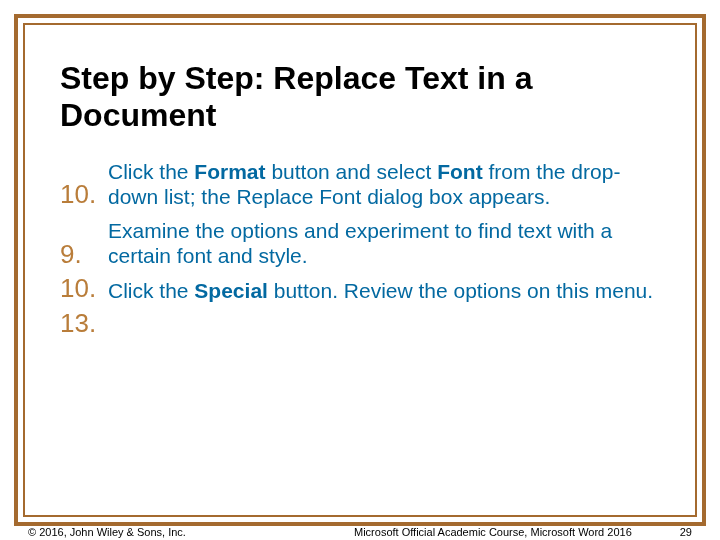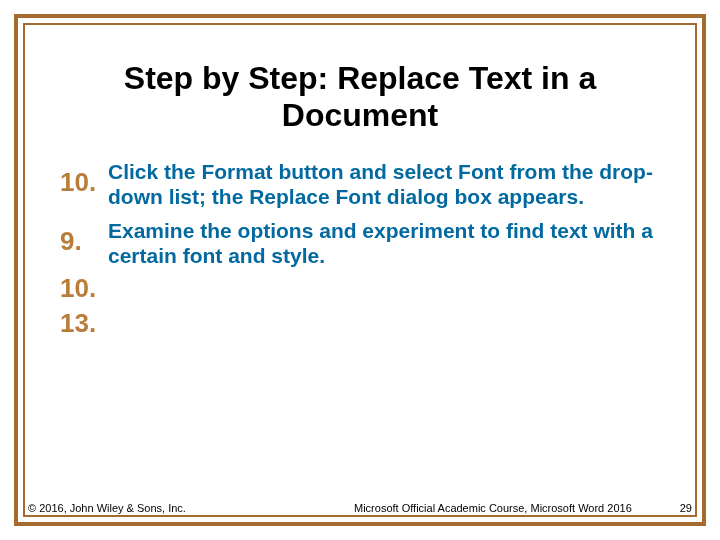--- a/index.html
+++ b/index.html
@@ -22,50 +22,48 @@
     border: 2px solid #a46a2f;
   }
   .content {
     position: absolute;
     left: 60px; top: 60px; right: 60px;
   }
   .title {
     font-size: 32px;
     font-weight: bold;
     color: #000;
-    text-align: center;
     line-height: 1.15;
     margin-bottom: 22px;
   }
   .steps {
     padding-left: 0;
   }
   .step {
     display: flex;
-    align-items: center;
+    align-items: flex-end;
     margin-bottom: 6px;
-    font-weight: bold;
   }
   .num {
     color: #b97d3a;
     font-size: 26px;
     line-height: 1.1;
     min-width: 48px;
     flex-shrink: 0;
     font-family: Arial, sans-serif;
   }
   .body {
     color: #0369a1;
     font-size: 21px;
     line-height: 1.2;
     padding-top: 3px;
   }
   .footer {
     position: absolute;
-    left: 14px; right: 14px; bottom: 26px;
+    left: 14px; right: 14px; bottom: 2px;
     display: flex;
     font-size: 11px;
     color: #000;
   }
   .footer .cp { flex: 0 0 auto; margin-left: 14px; }
   .footer .mid { flex: 1 1 auto; text-align: right; margin-left: 70px; }
   .footer .pg { flex: 0 0 auto; margin-right: 14px; margin-left: 48px; }
 </style>
 </head>
 <body>
@@ -80,20 +78,21 @@
     <div class="step">
       <div class="num">10.</div>
       <div class="body">Click the <b>Format</b> button and select <b>Font</b> from the drop-down list; the Replace Font dialog box appears.</div>
     </div>
     <div class="step">
       <div class="num">9.</div>
       <div class="body">Examine the options and experiment to find text with a certain font and style.</div>
     </div>
     <div class="step">
       <div class="num">10.</div>
+      <div class="body">Click the <b>Special</b> button. Review the options on this menu.</div>
     </div>
     <div class="step">
       <div class="num">13.</div>
     </div>
   </div>
 </div>
 
 <div class="footer">
   <div class="cp">© 2016, John Wiley &amp; Sons, Inc.</div>
   <div class="mid">Microsoft Official Academic Course, Microsoft Word 2016</div>

